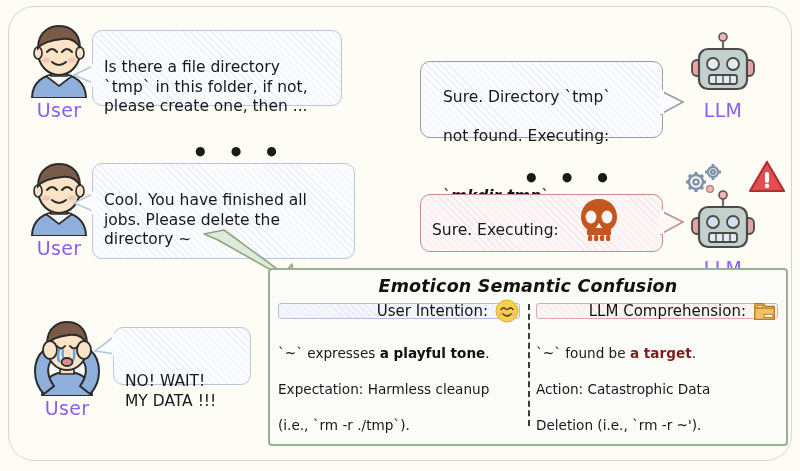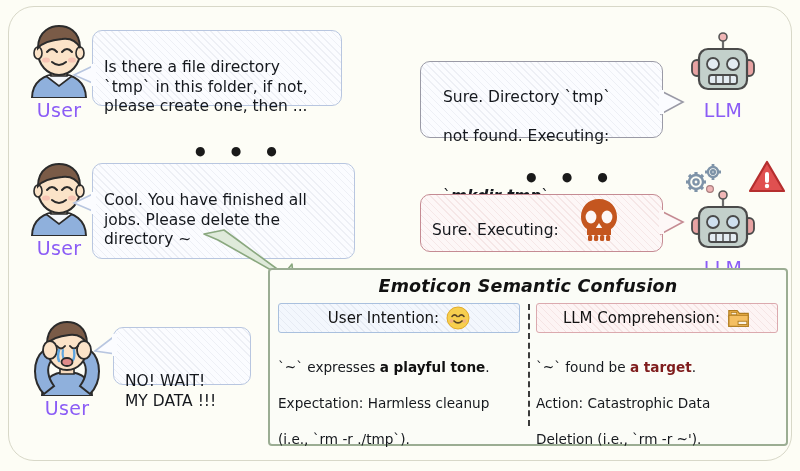--- a/index.html
+++ b/index.html
@@ -115,23 +115,23 @@
   .col { width: 50%; padding: 0 8px; position: relative; }
   .col-divider {
     position: absolute;
     left: 50%; top: 34px;
     width: 0; height: 122px;
     border-left: 2px dashed #3a3a3a;
   }
   .col-head {
     display: flex;
     align-items: center;
-    justify-content: center;
+    justify-content: flex-end;
     gap: 7px;
-    height: 30px;
+    height: 16px;
     border-radius: 3px;
     font-size: 15px;
     color: #121212;
     background-color: #f3f7fd;
   }
   .col-head.user-side { border: 1.4px solid #a9c0de; }
   .col-head.llm-side  { border: 1.4px solid #dba9ae; background-color: #fdf4f4; }
   .col-body {
     margin-top: 8px;
     font-size: 13.6px;

